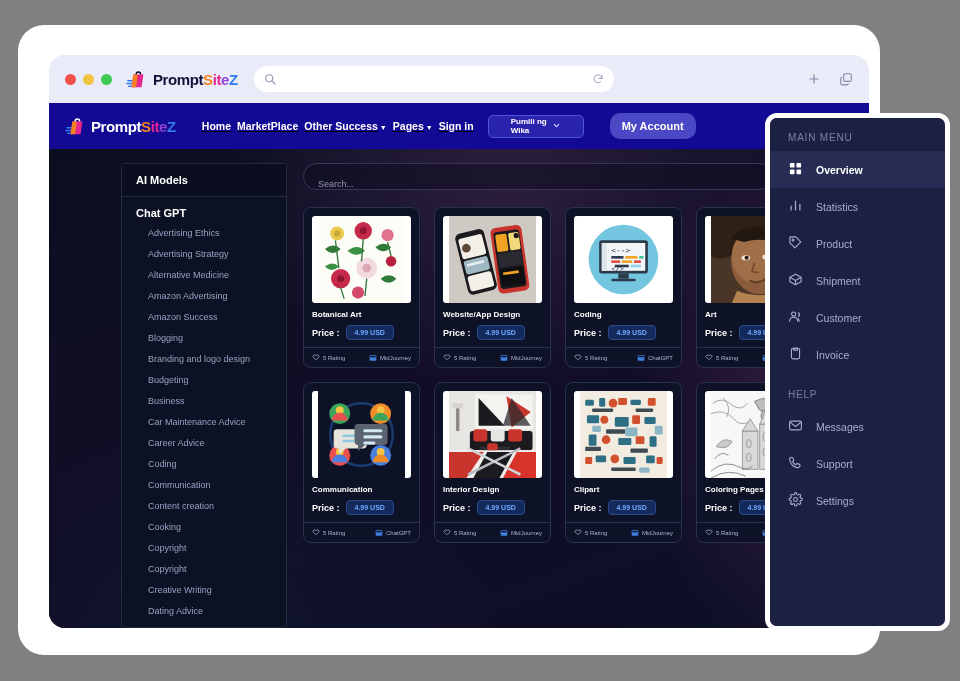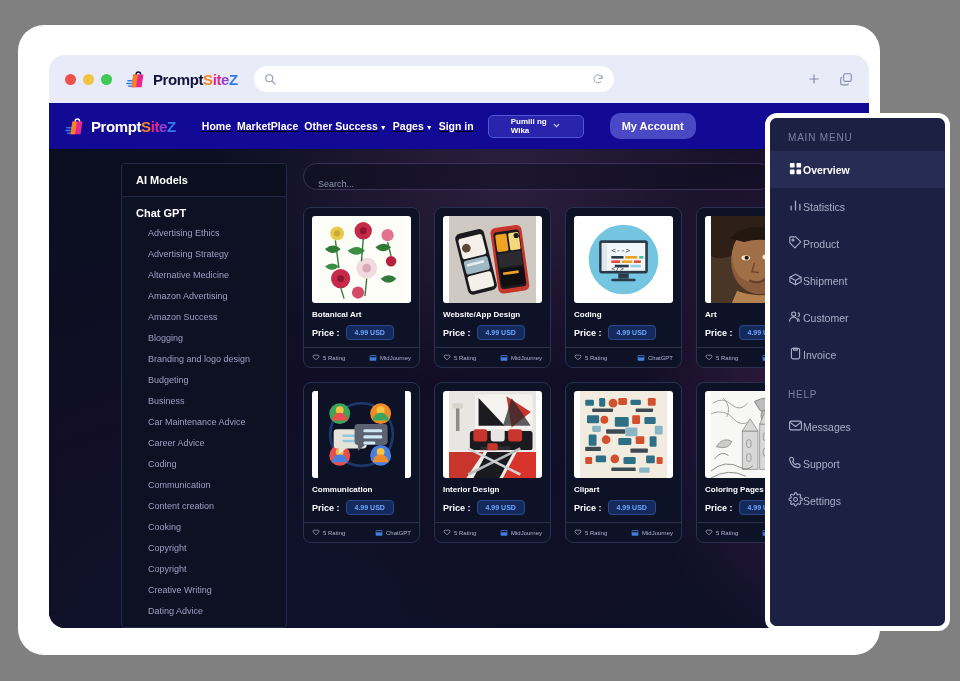--- a/index.html
+++ b/index.html
@@ -224,21 +224,21 @@
     border: 5px solid #ffffff;
     border-left-width: 5px;
     overflow: hidden;
   }
   .dash-inner { height: 100%; background: #1c2143; padding-top: 10px; }
   .dash-section {
     color: #7b81a8; font-size: 10px; letter-spacing: 0.8px;
     padding: 4px 18px 8px 18px;
   }
   .dash-item {
-    display: flex; align-items: center; 
+    display: flex; align-items: center; gap: 13px;
     padding: 10px 18px;
     color: #a9aec8; font-size: 10.5px;
     cursor: pointer;
   }
   .dash-item.active {
     background: #262c54;
     color: #ffffff; font-weight: bold;
   }
   .dash-item svg { flex: none; }
   .dash-gap { height: 12px; }

